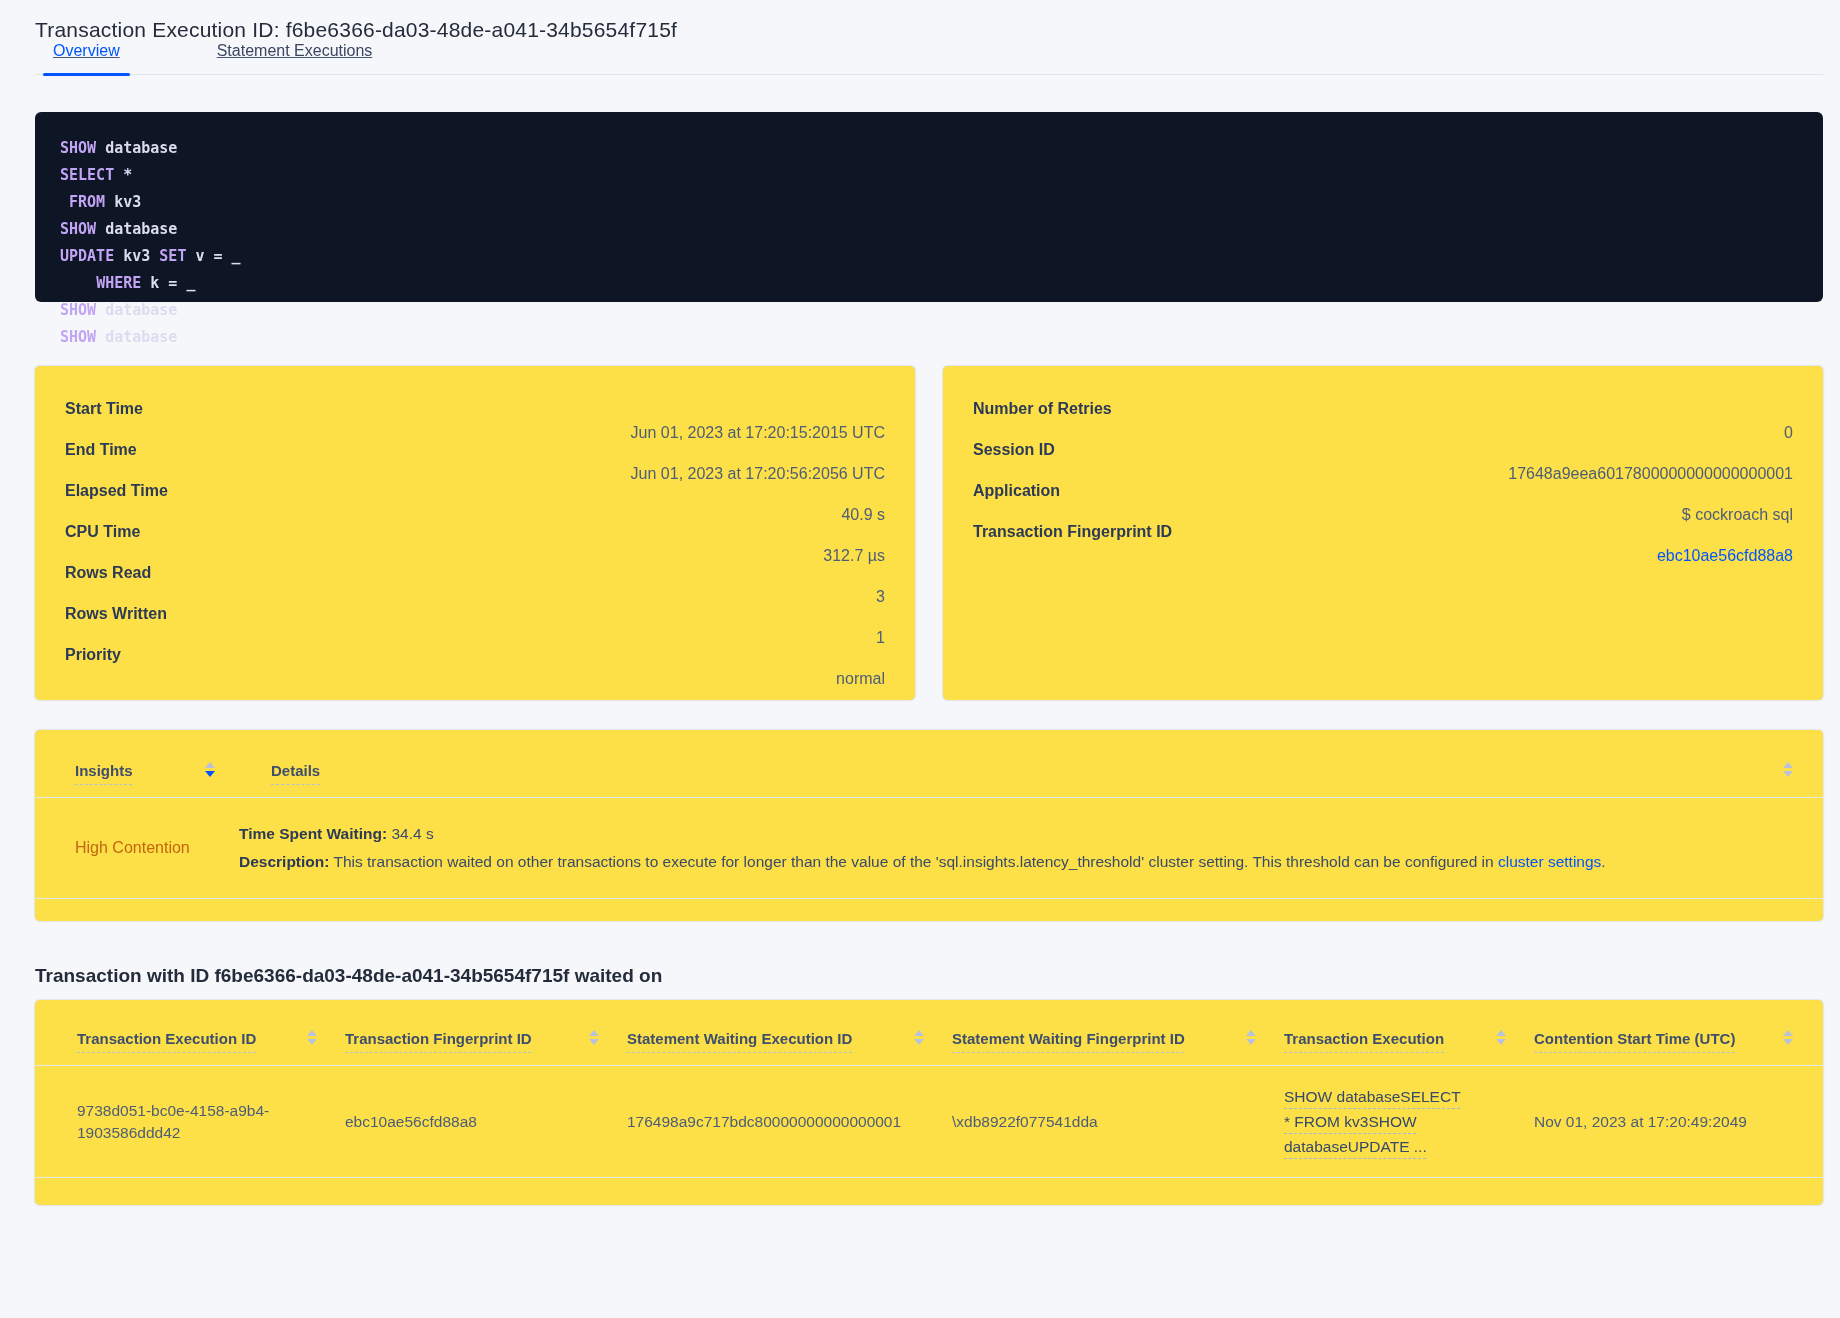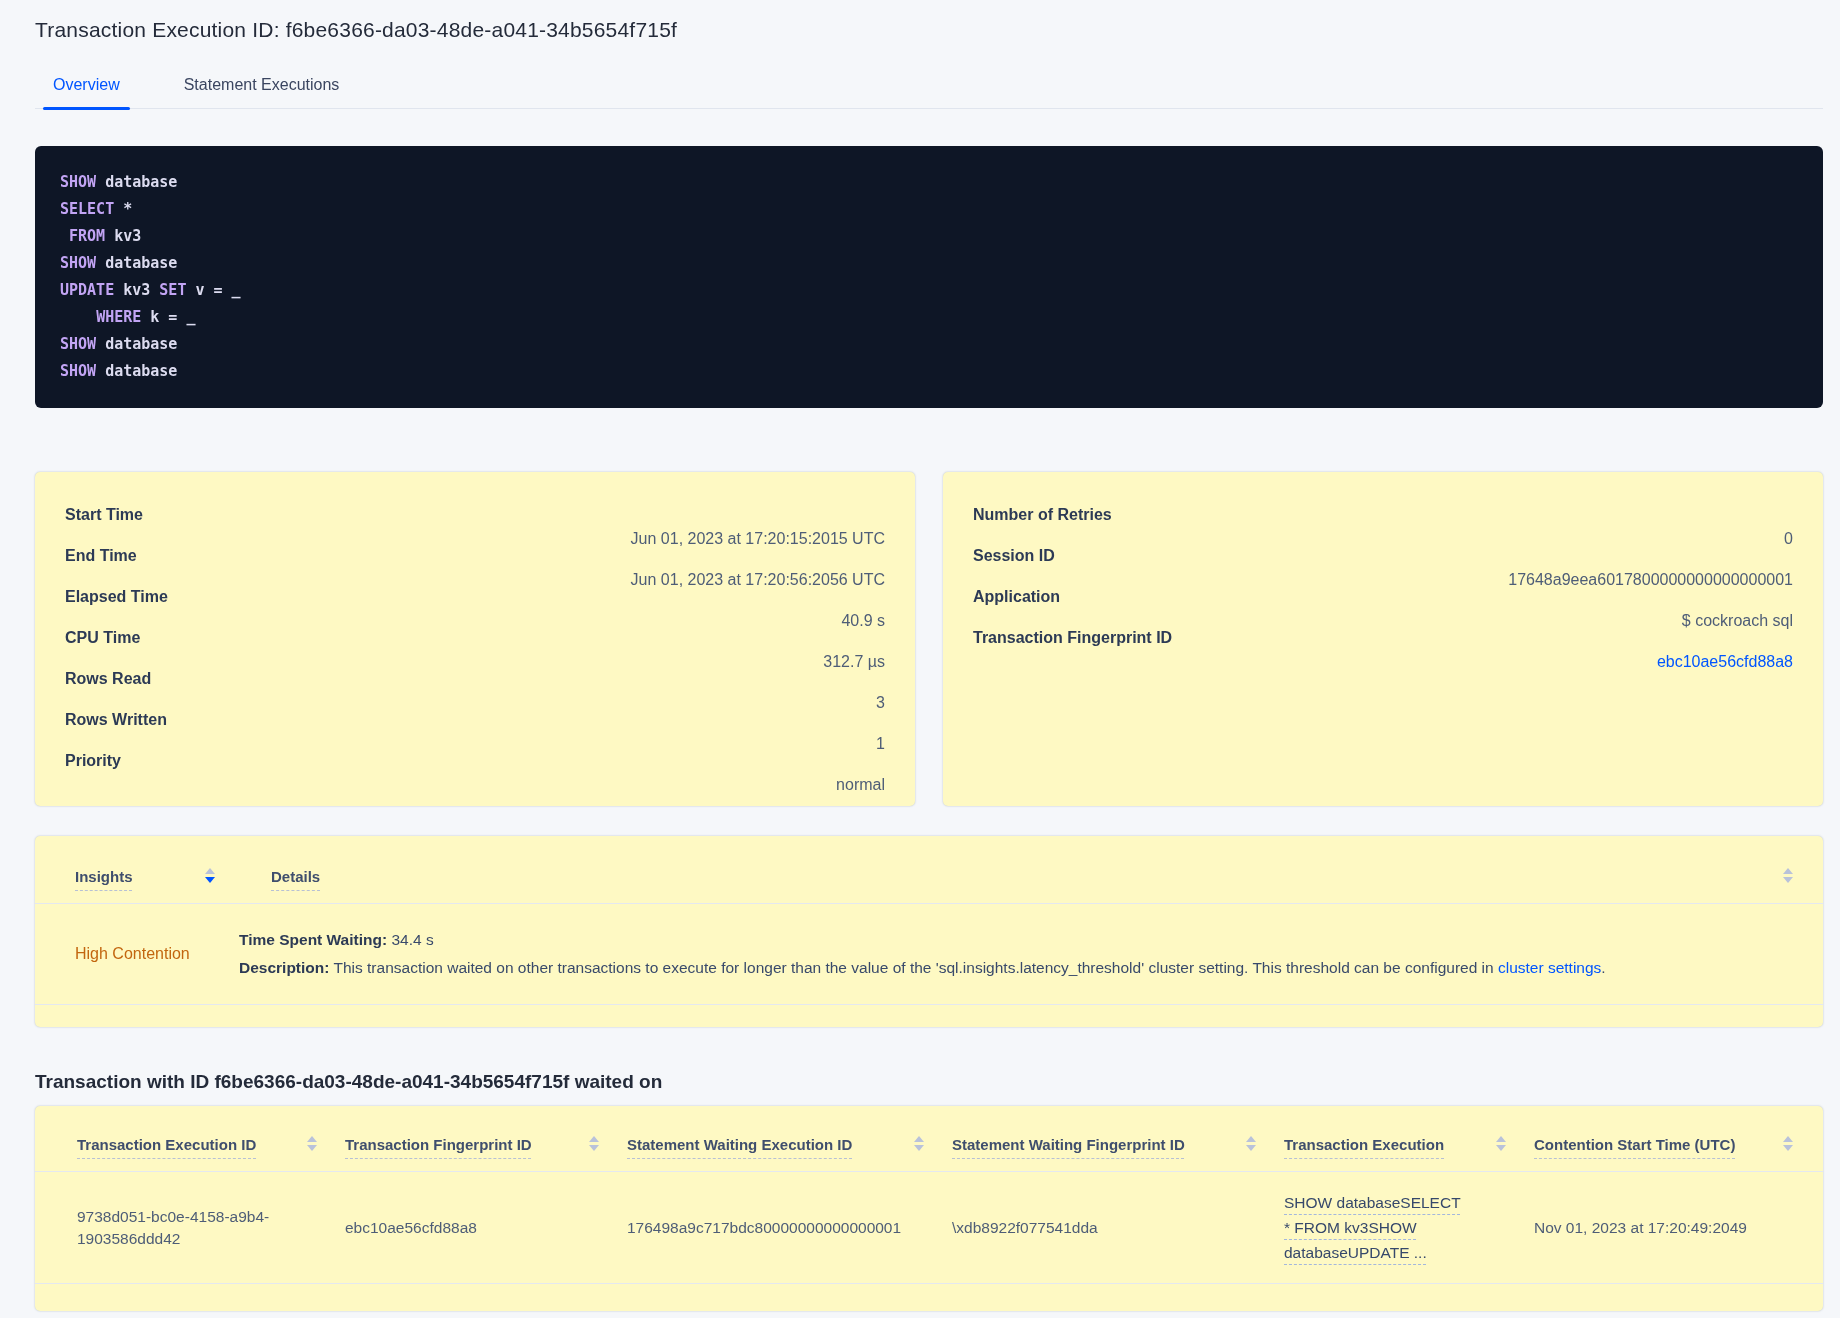--- a/index.html
+++ b/index.html
@@ -6,37 +6,37 @@
   body{
     width:1840px;height:1318px;overflow:hidden;
     background:#f5f7fa;
     font-family:"Liberation Sans",sans-serif;
     color:#475872;
   }
   .page{padding:18px 17px 0 35px;width:1788px;}
 
   
   .title{font-size:21px;font-weight:400;color:#242b3a;margin:0;letter-spacing:.2px;}
-  .tabbar{margin-top:34px;border-bottom:1px solid #e0e5ee;display:flex;gap:44px;padding-left:8px;}
+  .tabbar{border-bottom:1px solid #e0e5ee;display:flex;gap:77px;padding-left:8px;text-decoration:underline;}
   .tab{font-size:16px;color:#3a4560;padding:0 10px 14px;cursor:pointer;position:relative;}
   .tab.active{color:#0055ff;}
   .tab.active::after{content:"";position:absolute;left:0;right:0;bottom:-2px;height:3px;background:#0055ff;border-radius:2px;}
 
   
   .codebox{
-    margin-top:37px;height:262px;box-sizing:border-box;
+    margin-top:37px;height:190px;box-sizing:border-box;
     background:#0e1626;border-radius:6px;padding:23px 25px;
     font-family:"DejaVu Sans Mono",monospace;font-size:15px;line-height:27px;font-weight:700;
   }
   .code-line{white-space:pre;}
   .tok-k{color:#c2a4f4;}
   .tok-p{color:#dcdcf0;}
 
   
-  .card{background:#fef9c3;border-radius:5px;box-shadow:0 0 2px rgba(67,90,111,.35);}
+  .card{background:#fde047;border-radius:5px;box-shadow:0 0 2px rgba(67,90,111,.35);}
   .cards{display:flex;gap:28px;margin-top:64px;}
   .summary-card{flex:1 1 0;height:334px;box-sizing:border-box;padding:22px 30px;}
   .kv-row{display:flex;justify-content:space-between;align-items:center;height:41px;}
   .kv-label{font-weight:700;font-size:16px;color:#2c3a55;}
   .kv-value{font-size:16px;color:#4e5d77;margin-top:48px;}
   .kv-value.link{color:#0055ff;cursor:pointer;}
 
   
   .sort{display:inline-flex;flex-direction:column;gap:3px;margin-bottom:2px;}
   .sort i{display:block;width:0;height:0;border-left:5px solid transparent;border-right:5px solid transparent;}

